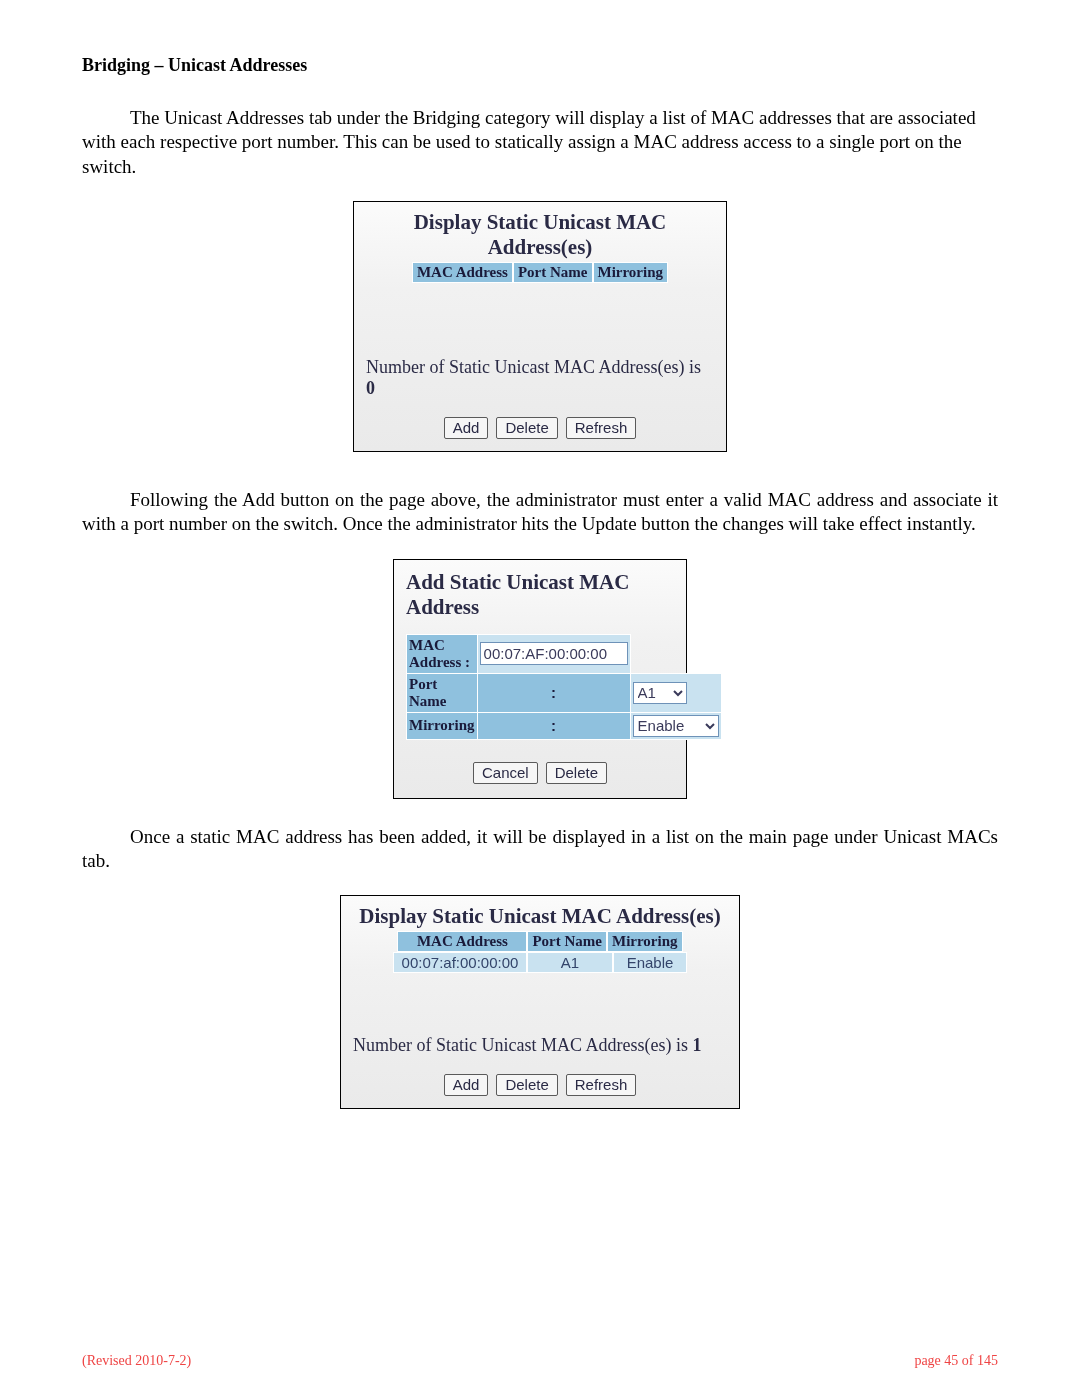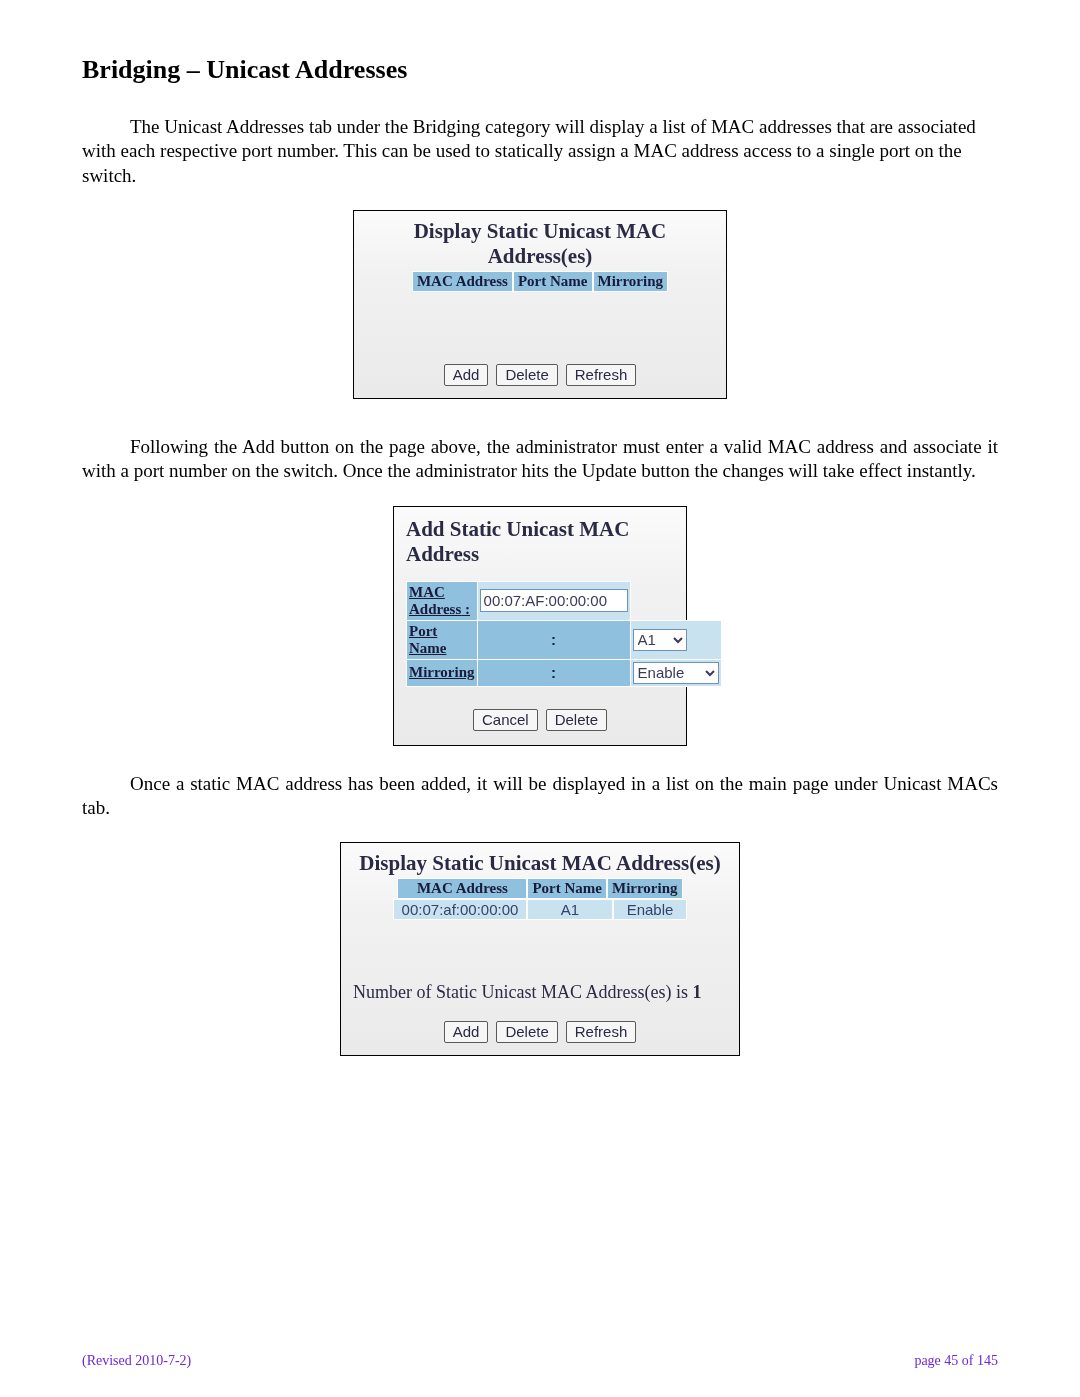--- a/index.html
+++ b/index.html
@@ -11,21 +11,21 @@
     color: #000;
     width: 1080px;
   }
   .page {
     padding: 55px 82px 30px 82px;
     box-sizing: border-box;
     min-height: 1397px;
     position: relative;
   }
   h2.section-title {
-    font-size: 26px;
+    font-size: 18px;
     font-weight: bold;
     margin: 0 0 30px 0;
   }
   p.body {
     margin: 0 0 22px 0;
     line-height: 1.28;
   }
   p.body.justify {
     text-align: justify;
   }
@@ -108,21 +108,20 @@
     padding: 2px 2px;
   }
   .form-label-cell {
     background: #8fc1de;
     border: 1px solid #fff;
     font-family: "Times New Roman", Times, serif;
     font-weight: bold;
     font-size: 15px;
     color: #1a1a3a;
     padding: 3px 5px;
-    text-decoration: underline;
   }
   .form-colon {
     background: #8fc1de;
     border: 1px solid #fff;
     width: 6px;
     text-align: center;
     font-weight: bold;
     font-size: 15px;
     color: #1a1a3a;
   }
@@ -148,21 +147,21 @@
     border: 1px solid #6e92b8;
     background: #fff;
     height: 22px;
   }
   .sel.short { width: 54px; }
   .sel.med { width: 86px; }
   .footer {
     display: flex;
     justify-content: space-between;
     font-size: 14px;
-    color: #6d28d9;
+    color: #ef4444;
     position: absolute;
     bottom: 28px;
     left: 82px;
     right: 82px;
   }
 </style>
 </head>
 <body>
 
 <div class="page">
@@ -175,20 +174,23 @@
 
   <div class="panel" style="width:372px;">
     <div class="panel-inner">
       <div class="panel-title">Display Static Unicast MAC Address(es)</div>
       <div class="hdr-row">
         <div class="hdr-cell">MAC Address</div>
         <div class="hdr-cell">Port Name</div>
         <div class="hdr-cell">Mirroring</div>
       </div>
       <div class="spacer60"></div>
+      <div class="count-line">
+        <span>Number of Static Unicast MAC Address(es) is </span><b>0</b>
+      </div>
       <div class="btn-row">
         <button class="btn">Add</button>
         <button class="btn">Delete</button>
         <button class="btn">Refresh</button>
       </div>
     </div>
   </div>
 
   <p class="body justify" style="margin-top:36px;font-family:Liberation Serif, serif;">
     <span class="indent"></span><span>Following the Add button on the page above, the administrator must enter a valid MAC address and associate it with a port number on the switch.  Once the administrator hits the Update button the changes will take effect instantly.</span>

